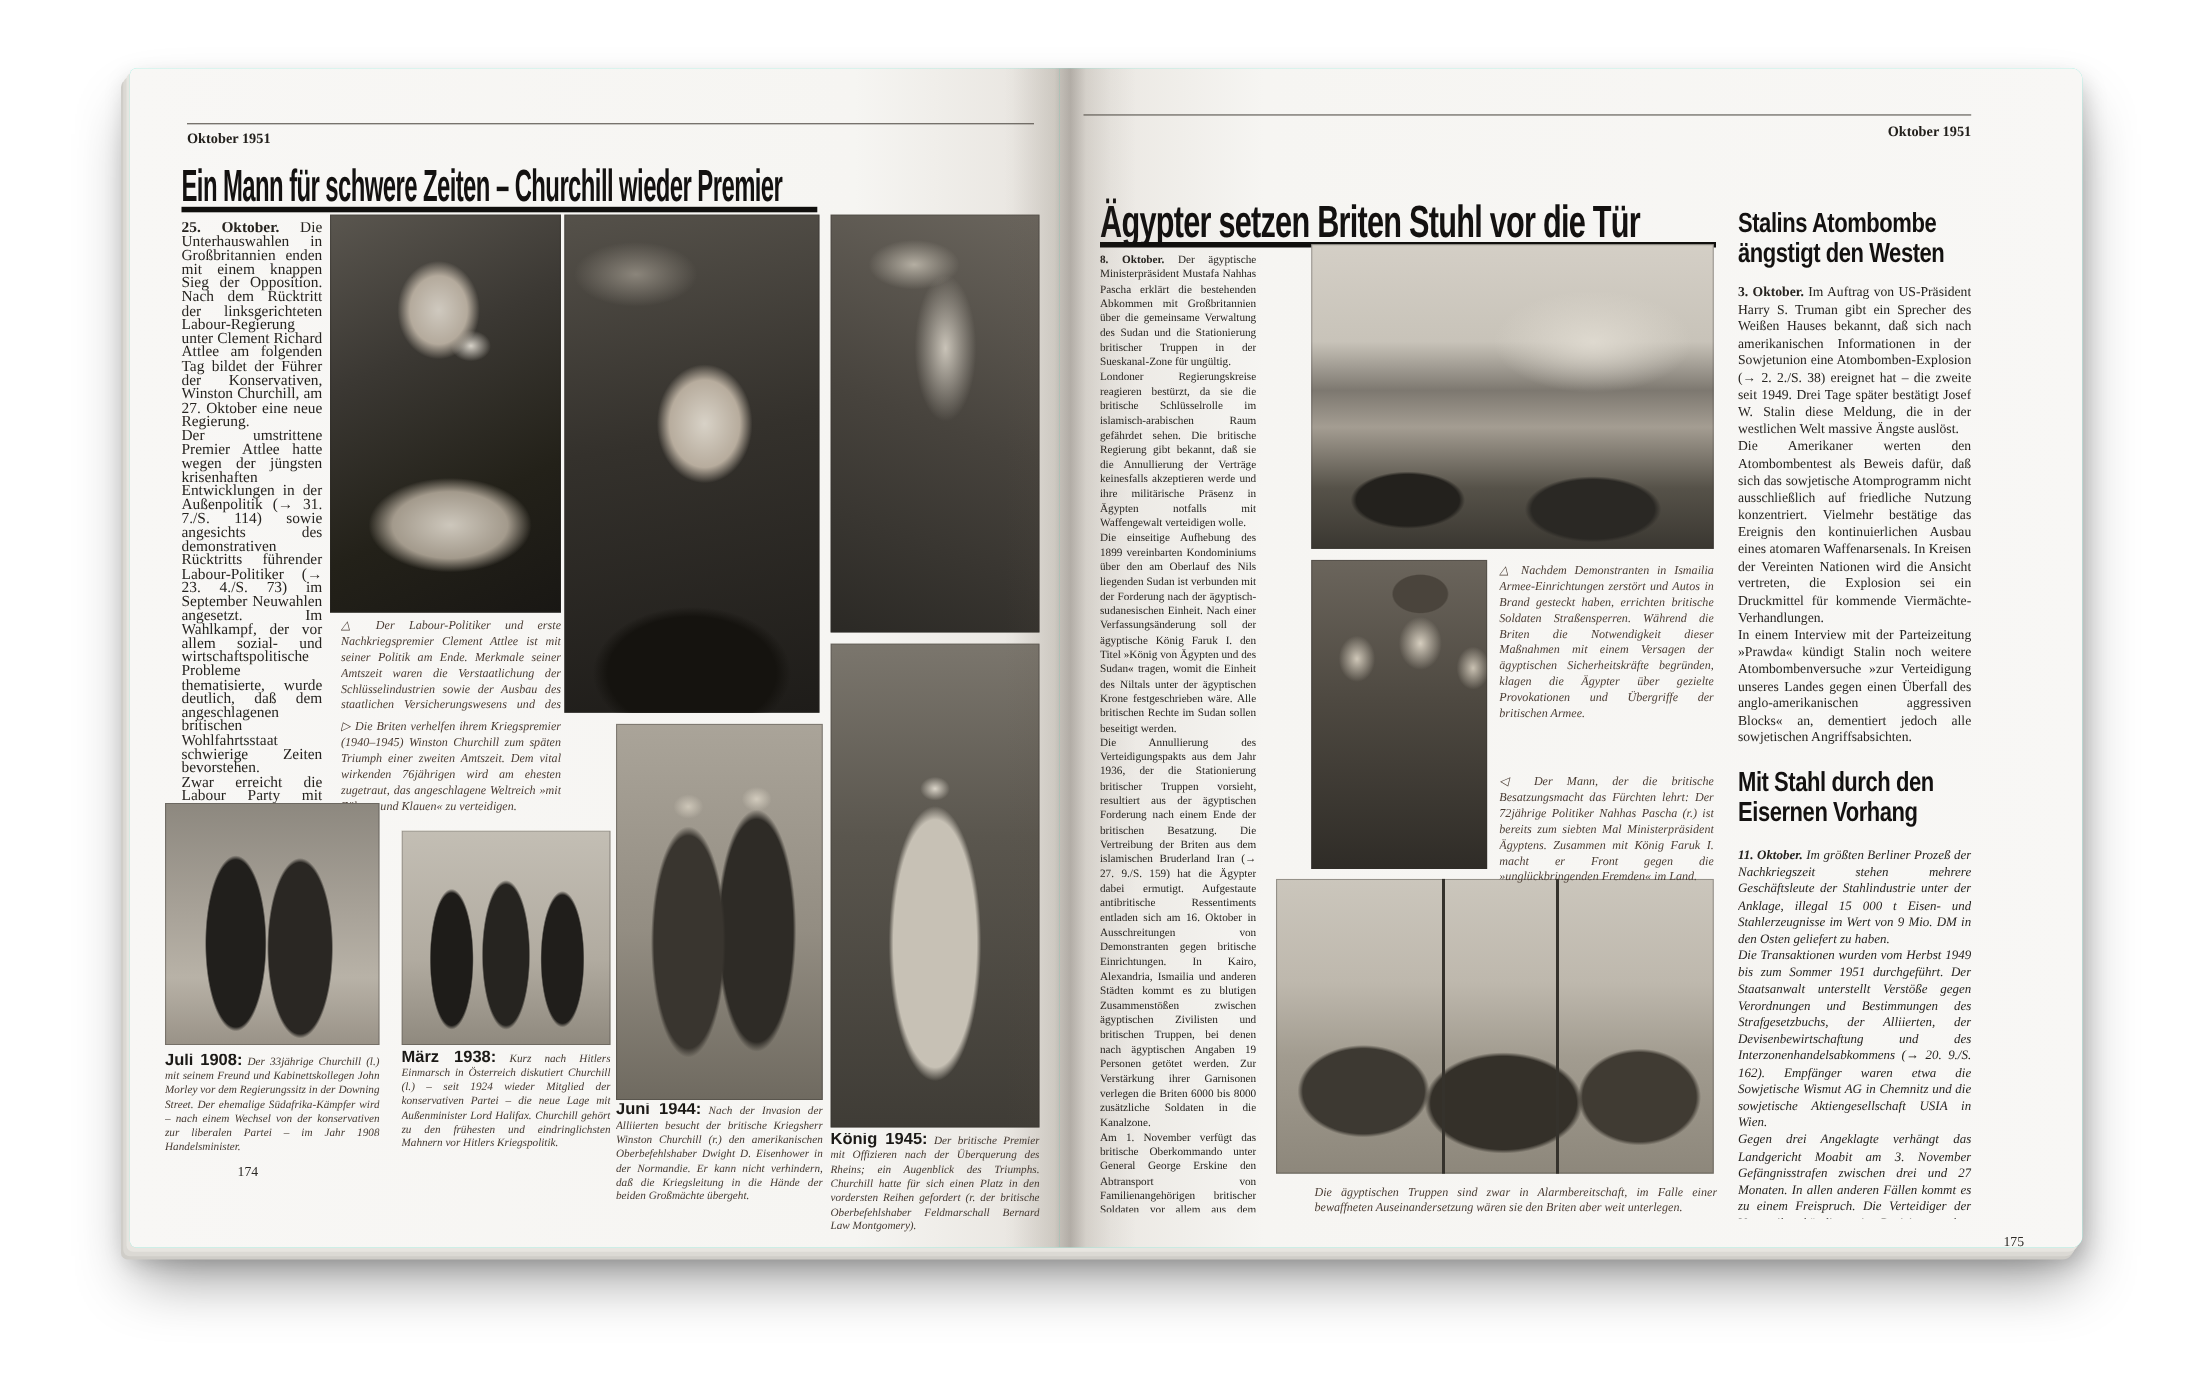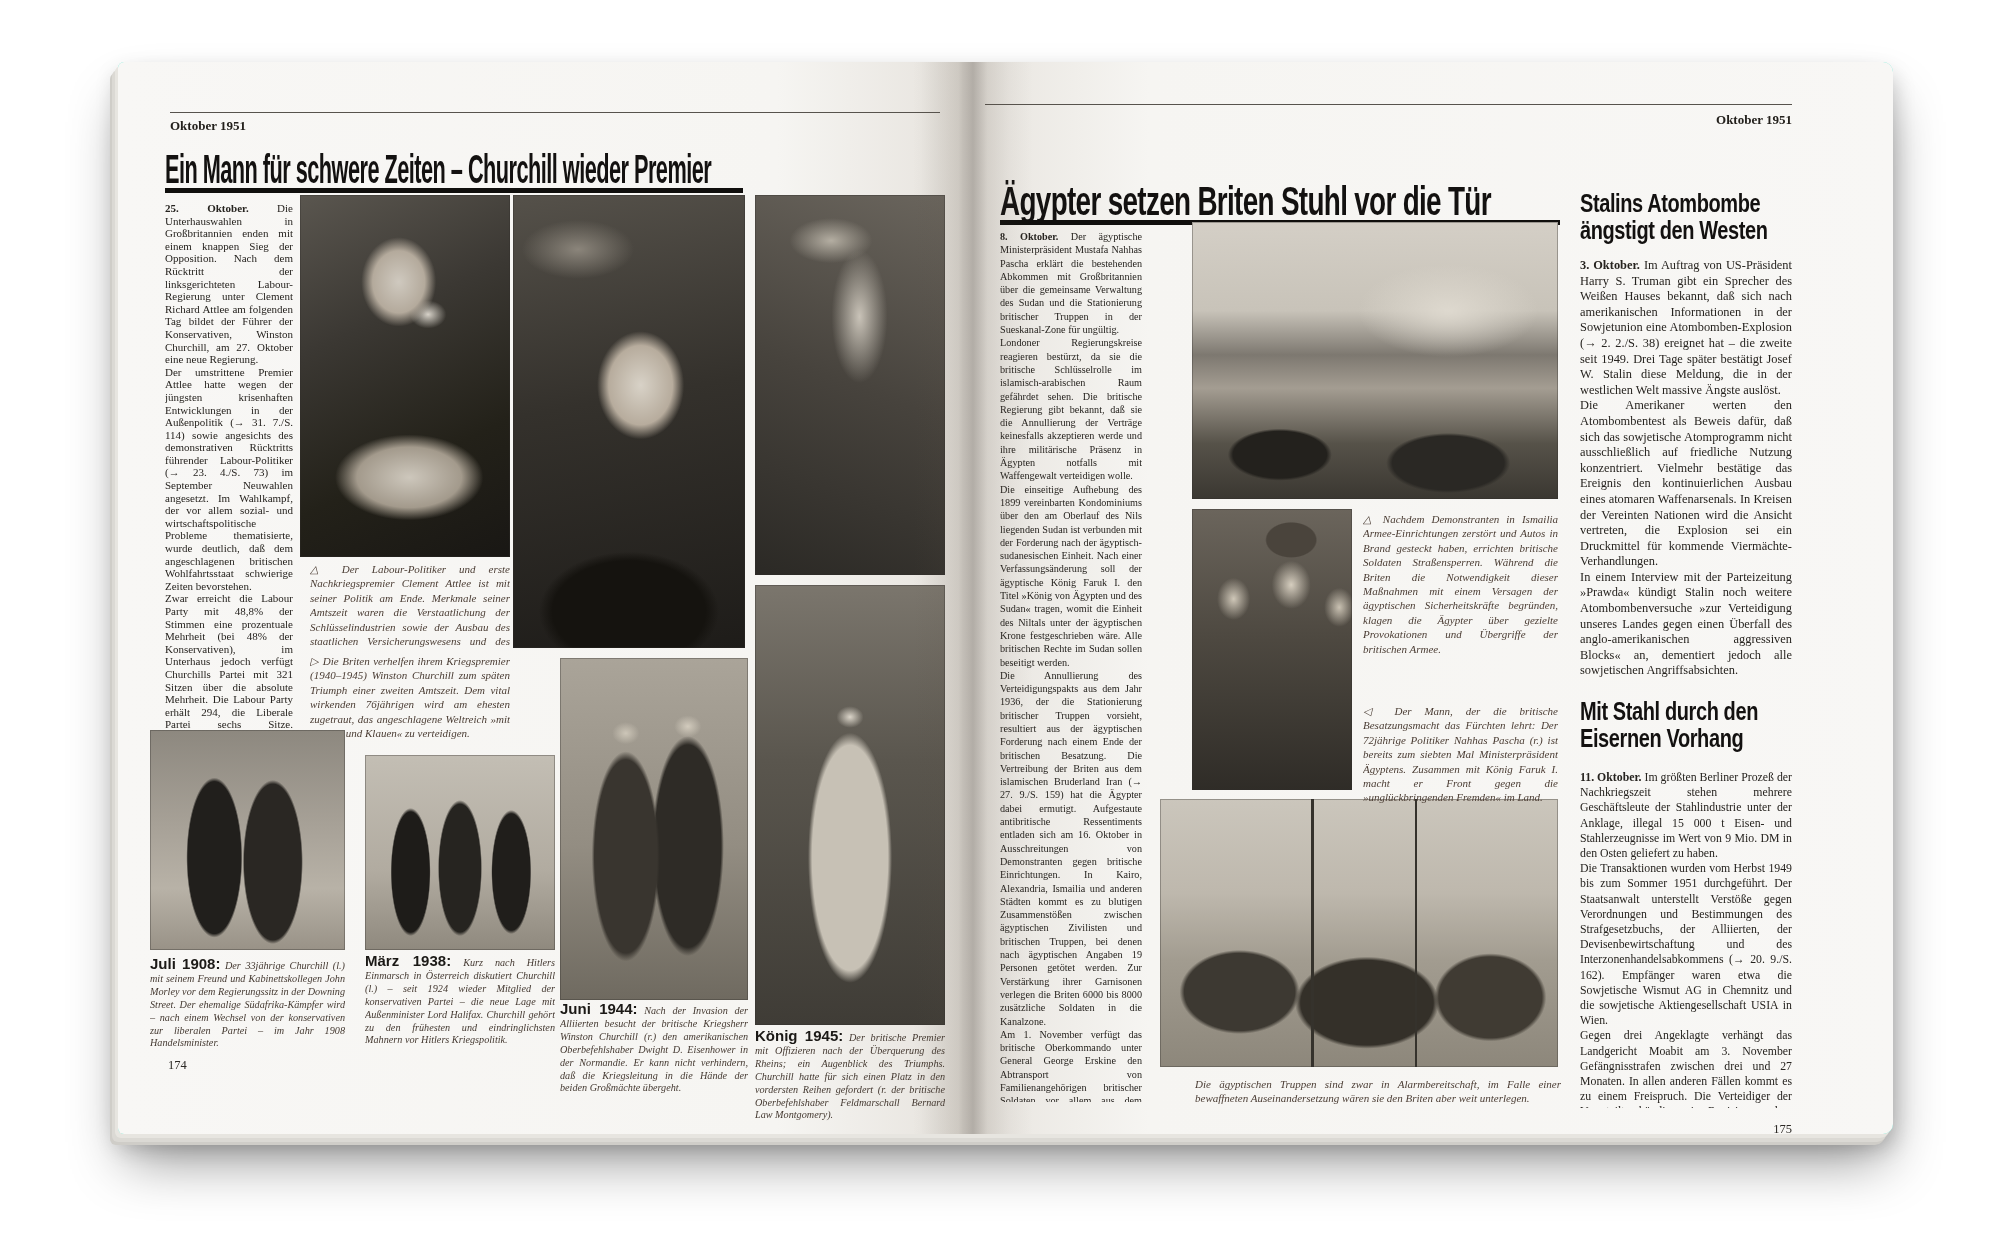--- a/index.html
+++ b/index.html
@@ -20,33 +20,33 @@
   .thickrule{position:absolute;height:5px;background:#100f0d;}
   .folio{position:absolute;font:700 13px "Liberation Serif",serif;color:#23201c;}
   .headline{position:absolute;font-family:"Liberation Sans",sans-serif;font-weight:700;
         white-space:nowrap;letter-spacing:-1px;color:#131110;transform-origin:left top;}
   .hl-l{font-size:41px;transform:scaleX(.53);}
   .hl-r{font-size:41px;transform:scaleX(.68);}
   .sbhead{position:absolute;font-family:"Liberation Sans",sans-serif;font-weight:700;
         font-size:25px;line-height:27px;letter-spacing:-.5px;color:#131110;
         width:262px;transform:scaleX(.8);transform-origin:left top;}
   .bodycol{position:absolute;color:#26231f;text-align:justify;overflow:hidden;hyphens:auto;-webkit-hyphens:auto;}
-  .small{font-size:11px;line-height:12.6px;}
+  .small{font-size:14px;line-height:12.6px;}
   .mid{font-size:10.2px;line-height:13.3px;}
   .sb{font-size:12.4px;line-height:15.6px;}
-  .sb2{font-size:11.8px;line-height:15.2px;}
+  .sb2{font-size:11.8px;line-height:15.2px;font-style:italic;}
   .bodycol p{margin:0;}
   .dlead{font-weight:700;}
   .sidecap{position:absolute;font:italic 11px/14.4px "Liberation Serif",serif;color:#4a3c33;
         text-align:justify;hyphens:auto;-webkit-hyphens:auto;overflow:hidden;}
   .hcap{position:absolute;font:italic 10.2px/12.9px "Liberation Serif",serif;color:#443931;
         text-align:justify;hyphens:auto;-webkit-hyphens:auto;overflow:hidden;}
   .hlead{font-family:Liberation Sans, sans-serif;font-weight:700;font-style:normal;
         font-size:15px;color:#1b1916;}
-  .pagenum{position:absolute;font:12.5px "Liberation Serif",serif;color:#2b2824;}
+  .pagenum{position:absolute;font:12.5px "Liberation Serif",serif;color:#2b2824;margin-left:48px;}
   .ph{position:absolute;box-shadow:0 0 0 1px rgba(50,46,42,.35) inset;}
   #ph-attlee{left:182px;top:133px;width:210px;height:362px;background:
      radial-gradient(ellipse 52px 62px at 47% 24%,#cfc9bf 0%,#b4aa9c 50%,rgba(80,72,64,0) 72%),
      radial-gradient(ellipse 26px 20px at 61% 33%,rgba(232,227,217,.9) 0%,rgba(232,227,217,0) 70%),
      radial-gradient(ellipse 95px 55px at 52% 78%,#cdc7bc 0%,#a39a8c 55%,rgba(60,55,50,0) 78%),
      linear-gradient(155deg,#5a564f 0%,#3b3833 35%,#232119 70%,#191714 100%);}
   #ph-churchill{left:395px;top:133px;width:232px;height:453px;background:
      radial-gradient(ellipse 58px 72px at 55% 42%,#d8d2c7 0%,#b7ac9d 55%,rgba(70,65,58,0) 75%),
      radial-gradient(ellipse 80px 42px at 28% 12%,#8b857b 0%,rgba(90,85,75,0) 70%),
      radial-gradient(ellipse 90px 60px at 50% 92%,#15130f 85%,rgba(20,18,15,0) 100%),

